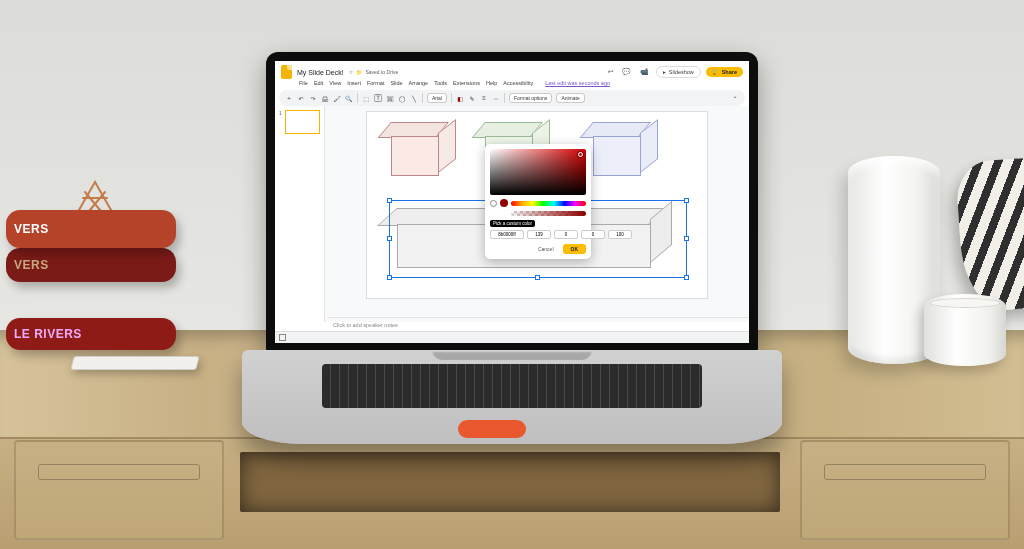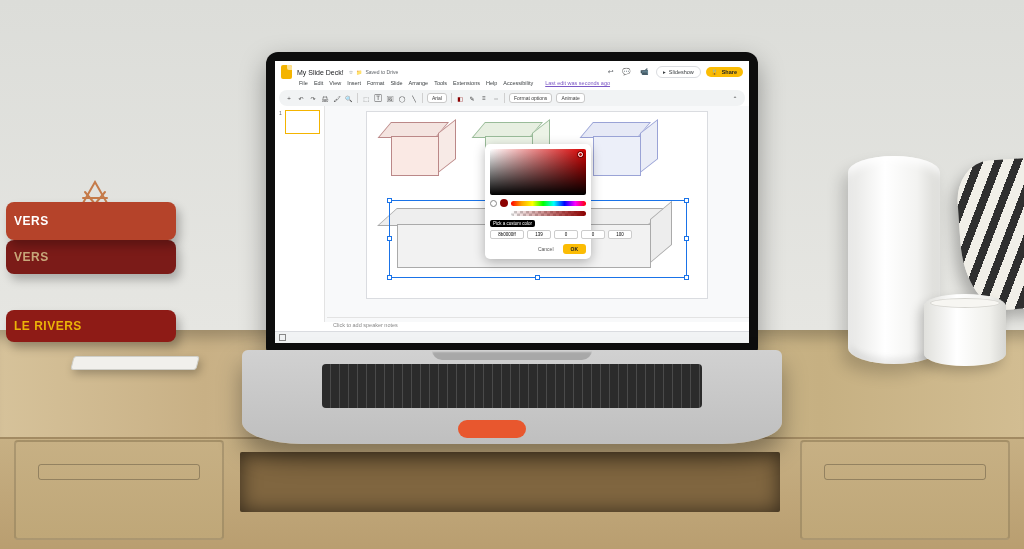--- a/index.html
+++ b/index.html
@@ -36,23 +36,23 @@
   }
   .drawer-left{ left:14px; }
   .drawer-right{ right:14px; }
   .drawer-left:after,.drawer-right:after{
     content:""; position:absolute; left:22px; right:22px; top:22px; height:14px;
     border:1.5px solid rgba(0,0,0,.25); border-radius:3px;
   }
 
   
   .books{ position:absolute; left:6px; top:190px; width:180px; height:178px; }
-  .book{ position:absolute; left:0; width:170px; border-radius:8px;
-    box-shadow: 4px 6px 10px rgba(0,0,0,.25); }
-  .b1{ top:120px; height:32px; background:#8e1b16; color:#eab308;}
+  .book{ position:absolute; left:0; width:170px; border-radius:14px;
+    box-shadow: 4px 6px 10px rgba(0,0,0,.25); margin-top: 8px; }
+  .b1{ top:120px; height:32px; background:#8e1b16; color:#f0abfc;}
   .b2{ top:84px;  height:36px; background:#4a9c4b; color:#fff;}
   .b3{ top:50px;  height:34px; background:#7b1b18; color:#c9a87b;}
   .b4{ top:12px;  height:38px; background:#b5432a; color:#fff;}
   .spine{ position:absolute; left:8px; top:50%; transform:translateY(-52%);
     font-size:12px; font-weight:700; letter-spacing:.5px; white-space:nowrap;}
   .notebook{
     position:absolute; left:72px; top:356px; width:126px; height:14px;
     background:#f1f0ec; border:1px solid #cfcfc9; border-radius:3px;
     box-shadow:3px 4px 8px rgba(0,0,0,.25);
     transform:skewX(-14deg);

